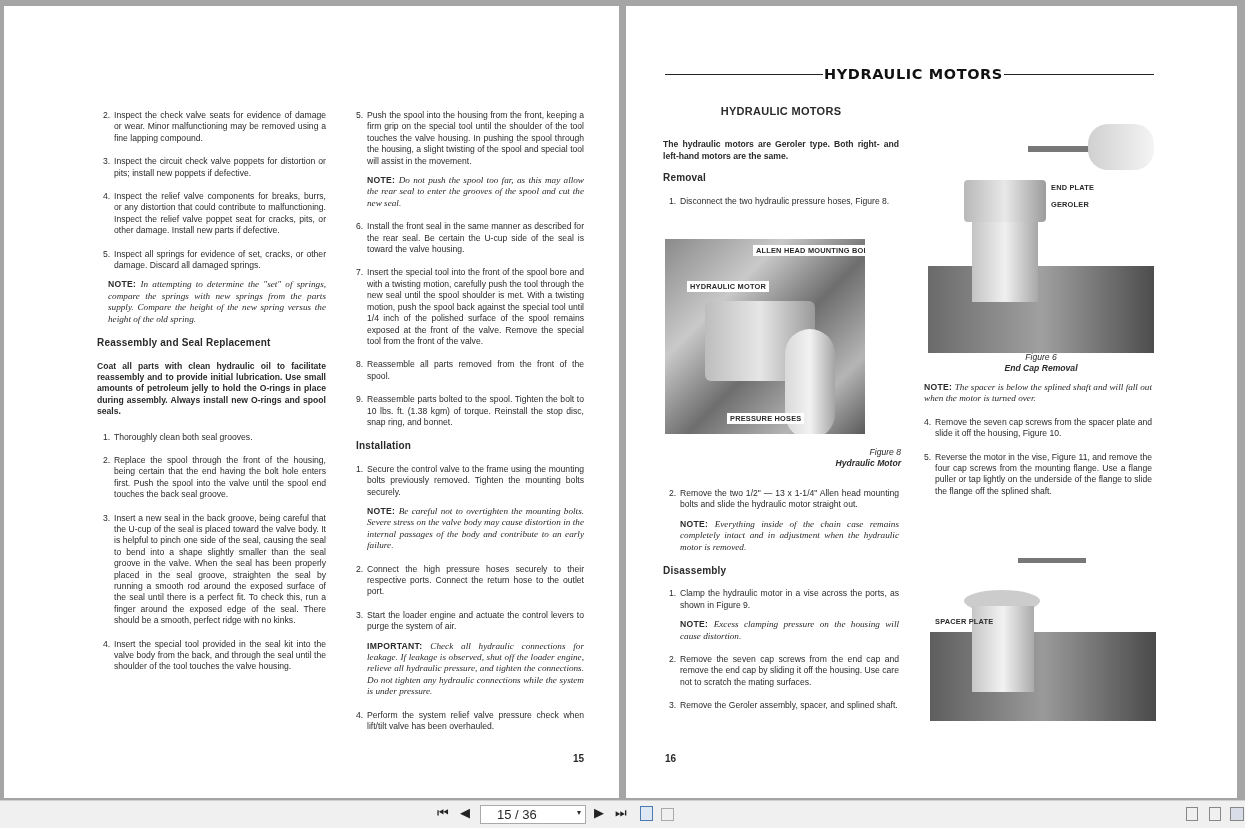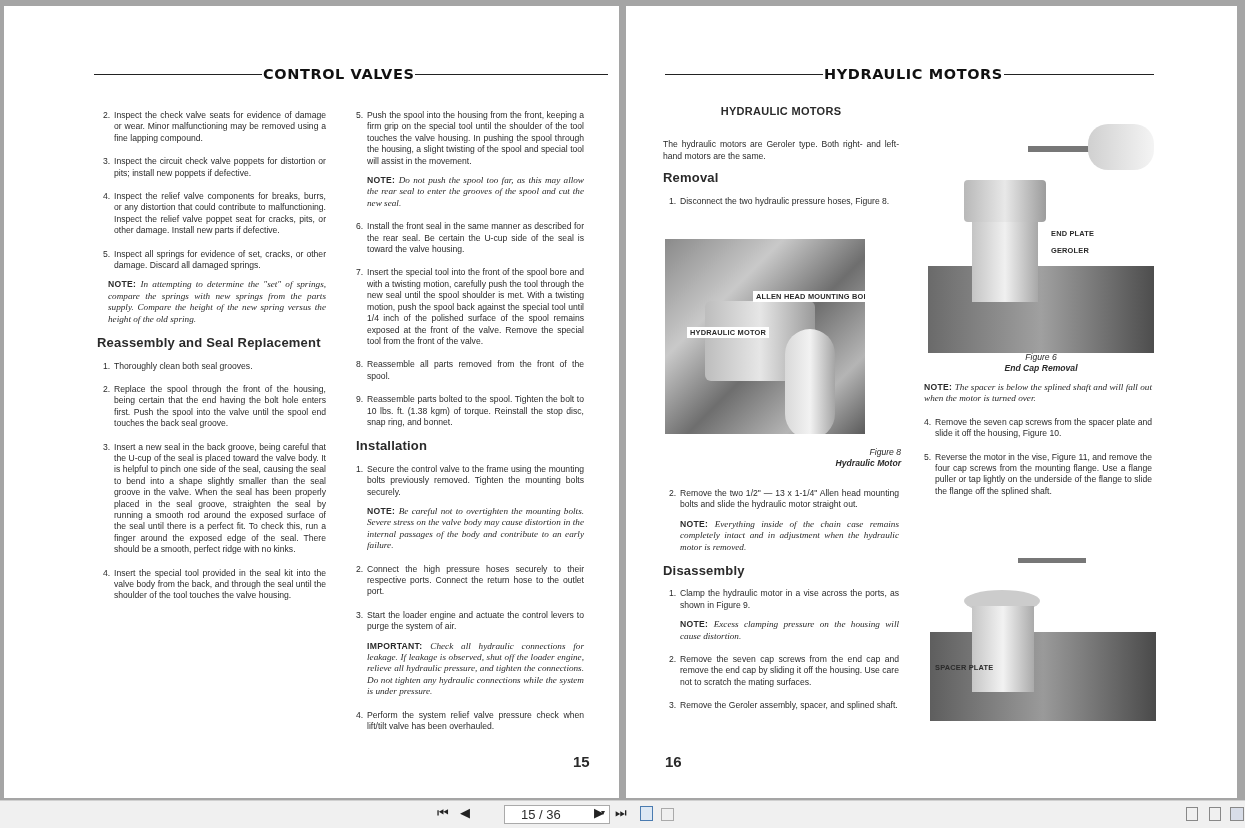--- a/index.html
+++ b/index.html
@@ -11,42 +11,37 @@
   .header { position:absolute; top:60px; display:flex; align-items:center; }
   .header .rule { height:1px; background:#222; flex:1; }
   .header .title { font-family:"DejaVu Sans", sans-serif; font-weight:bold; font-size:14.5px; letter-spacing:0.6px; color:#111; padding:0 1px; white-space:nowrap; }
   .col { position:absolute; font-size:8.6px; line-height:11.4px; }
   .item { display:flex; margin-bottom:12px; }
   .item .num { width:11px; flex:none; }
   .item .txt { flex:1; text-align:justify; }
   .note { margin:-4px 0 12px 11px; text-align:justify; }
   .note b { font-weight:bold; letter-spacing:0.3px; }
   .note i { font-family:"Liberation Serif", serif; font-style:italic; font-size:9.2px; }
-  .sub { font-weight:bold; font-size:13px; margin:0 0 12px 0; letter-spacing:0.2px; }
-  .para { text-align:justify; margin-bottom:14px; }
-  .pagenum { position:absolute; font-size:15px; font-weight:bold; }
+  .sub { font-weight:bold; font-size:10px; margin:0 0 12px 0; letter-spacing:0.2px; }
+  .para { text-align:justify; margin-bottom:14px;font-weight:bold; }
+  .pagenum { position:absolute; font-size:10px; font-weight:bold; }
   .figcap { position:absolute; text-align:center; font-style:italic; font-size:8.6px; line-height:11px; }
   .photo { position:absolute; overflow:hidden; }
-  .lbl { position:absolute; background:#fff; font-size:7.4px; font-weight:bold; padding:1px 3px; letter-spacing:0.2px; white-space:nowrap;margin-top:46px; }
+  .lbl { position:absolute; background:#fff; font-size:7.4px; font-weight:bold; padding:1px 3px; letter-spacing:0.2px; white-space:nowrap; }
   .bar { position:absolute; left:0; top:800px; width:1245px; height:28px; background:#f0f0f0; border-top:1px solid #d0d0d0; }
   .nav { position:absolute; top:4px; font-size:13px; color:#222; cursor:pointer; }
-  .pagebox { position:absolute; left:480px; top:4px; width:106px; height:19px; border:1px solid #aaa; background:#fff; font-size:13px; box-sizing:border-box;margin-left:24px; }
+  .pagebox { position:absolute; left:480px; top:4px; width:106px; height:19px; border:1px solid #aaa; background:#fff; font-size:13px; box-sizing:border-box; }
   .pagebox span.v { position:absolute; left:16px; top:1px; }
   .pagebox span.dd { position:absolute; right:4px; top:2px; font-size:8px; }
   .vicon { position:absolute; top:6px; width:12px; height:14px; border:1px solid #888; box-sizing:border-box; }
 </style>
 </head>
 <body>
 
 <div class="page" id="page-left">
-  <div class="header" style="left:90px; width:514px;">
-    <div class="rule" style="flex:0 0 168px;"></div>
-    <div class="title">CONTROL VALVES</div>
-    <div class="rule"></div>
-  </div>
 
   <div class="col" style="left:93px; top:104px; width:229px;">
     <div id="lp-items-a">
         <div class="item" style="margin-left: 6px;">
           <span class="num">2.</span>
           <span class="txt">Inspect the check valve seats for evidence of damage or wear. Minor malfunctioning may be removed using a fine lapping compound.</span>
         </div>
         <div class="item" style="margin-left: 6px;">
           <span class="num">3.</span>
           <span class="txt">Inspect the circuit check valve poppets for distortion or pits; install new poppets if defective.</span>
@@ -55,20 +50,21 @@
           <span class="num">4.</span>
           <span class="txt">Inspect the relief valve components for breaks, burrs, or any distortion that could contribute to malfunctioning. Inspect the relief valve poppet seat for cracks, pits, or other damage. Install new parts if defective.</span>
         </div>
         <div class="item" style="margin-left: 6px;">
           <span class="num">5.</span>
           <span class="txt">Inspect all springs for evidence of set, cracks, or other damage. Discard all damaged springs.</span>
         </div>
       </div>
     <div class="note"><b>NOTE:</b> <i>In attempting to determine the "set" of springs, compare the springs with new springs from the parts supply. Compare the height of the new spring versus the height of the old spring.</i></div>
     <div class="sub">Reassembly and Seal Replacement</div>
+    <div class="para">Coat all parts with clean hydraulic oil to facilitate reassembly and to provide initial lubrication. Use small amounts of petroleum jelly to hold the O-rings in place during assembly. Always install new O-rings and spool seals.</div>
     <div id="lp-items-b">
         <div class="item" style="margin-left: 6px;">
           <span class="num">1.</span>
           <span class="txt">Thoroughly clean both seal grooves.</span>
         </div>
         <div class="item" style="margin-left: 6px;">
           <span class="num">2.</span>
           <span class="txt">Replace the spool through the front of the housing, being certain that the end having the bolt hole enters first. Push the spool into the valve until the spool end touches the back seal groove.</span>
         </div>
         <div class="item" style="margin-left: 6px;">

